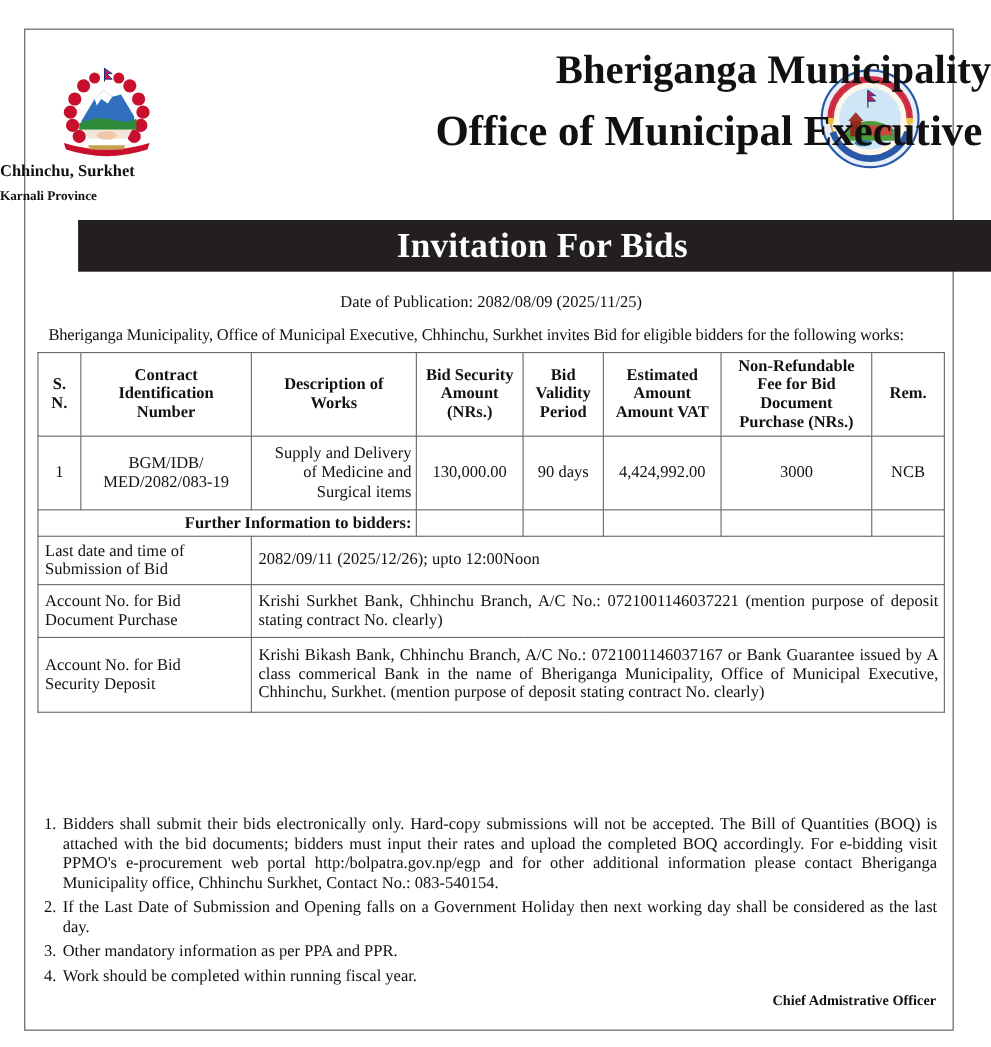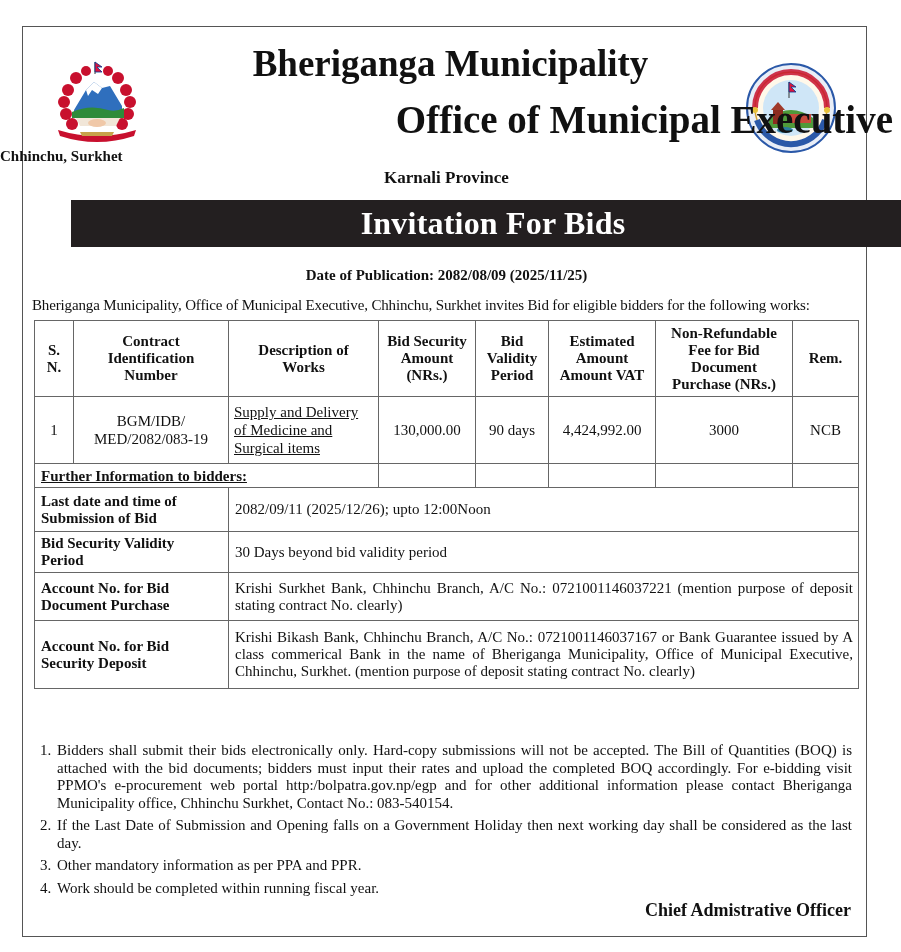--- a/index.html
+++ b/index.html
@@ -2,57 +2,57 @@
 <html><head>
 <meta charset="utf-8">
 <style>
   html, body { margin: 0; padding: 0; background: #ffffff; }
   body { width: 901px; height: 952px; position: relative; overflow: hidden;
          font-family: "Liberation Serif", "DejaVu Serif", serif; color: #111; }
   .frame { position: absolute; left: 22px; top: 26px; width: 845px; height: 911px;
            border: 1.5px solid #555; box-sizing: border-box; }
   .logo-left { position: absolute; left: 50px; top: 60px; width: 94px; height: 84px; }
   .logo-right { position: absolute; left: 745px; top: 62px; width: 92px; height: 92px; }
-  .title1 { position: absolute; left: 0; width: 901px; top: 42px; text-align: center;
+  .title1 { position: absolute; left: 0; width: 901px; top: 42px; text-align: right;
             font-weight: bold; font-size: 37px; line-height: 44px; }
   .title2 { position: absolute; left: 0; width: 893px; top: 97px; text-align: right;
             font-weight: bold; font-size: 39px; line-height: 46px; }
   .addr1 { position: absolute; left: 0; width: 893px; top: 147px; text-align: left;
            font-weight: bold; font-size: 15px; line-height: 18px; }
-  .addr2 { position: absolute; left: 0; width: 893px; top: 169px; text-align: center;
-           font-weight: bold; font-size: 17px; line-height: 18px; }
+  .addr2 { position: absolute; left: 0; width: 893px; top: 169px; 
+           font-weight: bold; font-size: 12px; line-height: 18px; }
   .banner { position: absolute; left: 23px; top: 200px; width: 844px; height: 47px;
             background: #231f20; color: #fff; text-align: center; font-weight: bold;
             font-size: 32px; line-height: 46px; letter-spacing: 0.2px; margin-left: 48px; }
   .pubdate { position: absolute; left: 0; width: 893px; top: 266px; text-align: center;
-             font-weight: bold; font-size: 15px; line-height: 18px; }
-  .intro { position: absolute; left: 32px; top: 296px; width: 820px; font-size: 15px;
+             font-weight: normal; font-size: 15px; line-height: 18px; }
+  .intro { position: absolute; left: 44px; top: 296px; width: 820px; font-size: 15px;
            line-height: 18px; white-space: nowrap; letter-spacing: -0.15px; }
 
   table.works { position: absolute; left: 34px; top: 320px; width: 824px;
                 border-collapse: collapse; table-layout: fixed; font-size: 15px; }
   table.works td, table.works th { border: 1.5px solid #666; padding: 0 4px; box-sizing: border-box; }
   table.works th { font-weight: bold; text-align: center; line-height: 17px; }
   .c { text-align: center; }
-  .l { text-align: left; text-decoration: underline; }
+  .l { text-align: right; }
   .hdr-row { height: 76px; }
   .data-row { height: 67px; }
   .data-row td { line-height: 18px; }
   .fi-row { height: 24px; }
   .fi-row td { line-height: 18px; }
   .info-row td { line-height: 17px; padding-top: 1px; padding-bottom: 1px; }
-  .info-label { font-weight: bold; padding-left: 6px !important; }
+  .info-label { font-weight: normal; padding-left: 6px !important; }
   .info-val { padding-left: 6px !important; padding-right: 5px !important; }
   .justify { text-align: justify; text-align-last: left; }
 
   .notes { position: absolute; left: 40px; top: 742px; width: 812px; font-size: 15px; line-height: 17.5px; }
   .note { display: flex; margin-bottom: 5px; }
   .note .num { width: 17px; flex: none; }
   .note .txt { flex: 1; text-align: justify; }
-  .sign { position: absolute; right: 50px; top: 901px; font-weight: bold; font-size: 18px; line-height: 18px; }
+  .sign { position: absolute; right: 50px; top: 901px; font-weight: bold; font-size: 13px; line-height: 18px; }
 </style>
 </head>
 <body>
 
 <div class="frame"></div>
 
 <div class="logo-left">
   <svg width="94" height="84" viewBox="0 0 94 84">
 
     <g fill="#c8102e">
@@ -152,24 +152,20 @@
     <td></td>
         <td></td>
     <td></td>
         <td></td>
     <td></td>
   </tr>
   <tr class="info-row" style="height:44px">
     <td colspan="2" class="info-label"><span>Last date and time of</span><br><span>Submission of Bid</span></td>
     <td colspan="6" class="info-val">2082/09/11 (2025/12/26); upto 12:00Noon</td>
   </tr>
-  <tr class="info-row" style="height:41px">
-    <td colspan="2" class="info-label"><span>Bid Security Validity</span><br><span>Period</span></td>
-    <td colspan="6" class="info-val">30 Days beyond bid validity period</td>
-  </tr>
   <tr class="info-row" style="height:48px">
     <td colspan="2" class="info-label"><span>Account No. for Bid</span><br><span>Document Purchase</span></td>
     <td colspan="6" class="info-val justify">Krishi Surkhet Bank, Chhinchu Branch, A/C No.: 0721001146037221 (mention purpose of deposit stating contract No. clearly)</td>
   </tr>
   <tr class="info-row" style="height:68px">
     <td colspan="2" class="info-label"><span>Account No. for Bid</span><br><span>Security Deposit</span></td>
     <td colspan="6" class="info-val justify">Krishi Bikash Bank, Chhinchu Branch, A/C No.: 0721001146037167 or Bank Guarantee issued by A class commerical Bank in the name of Bheriganga Municipality, Office of Municipal Executive, Chhinchu, Surkhet. (mention purpose of deposit stating contract No. clearly)</td>
   </tr>
 </tbody>
   </table>

